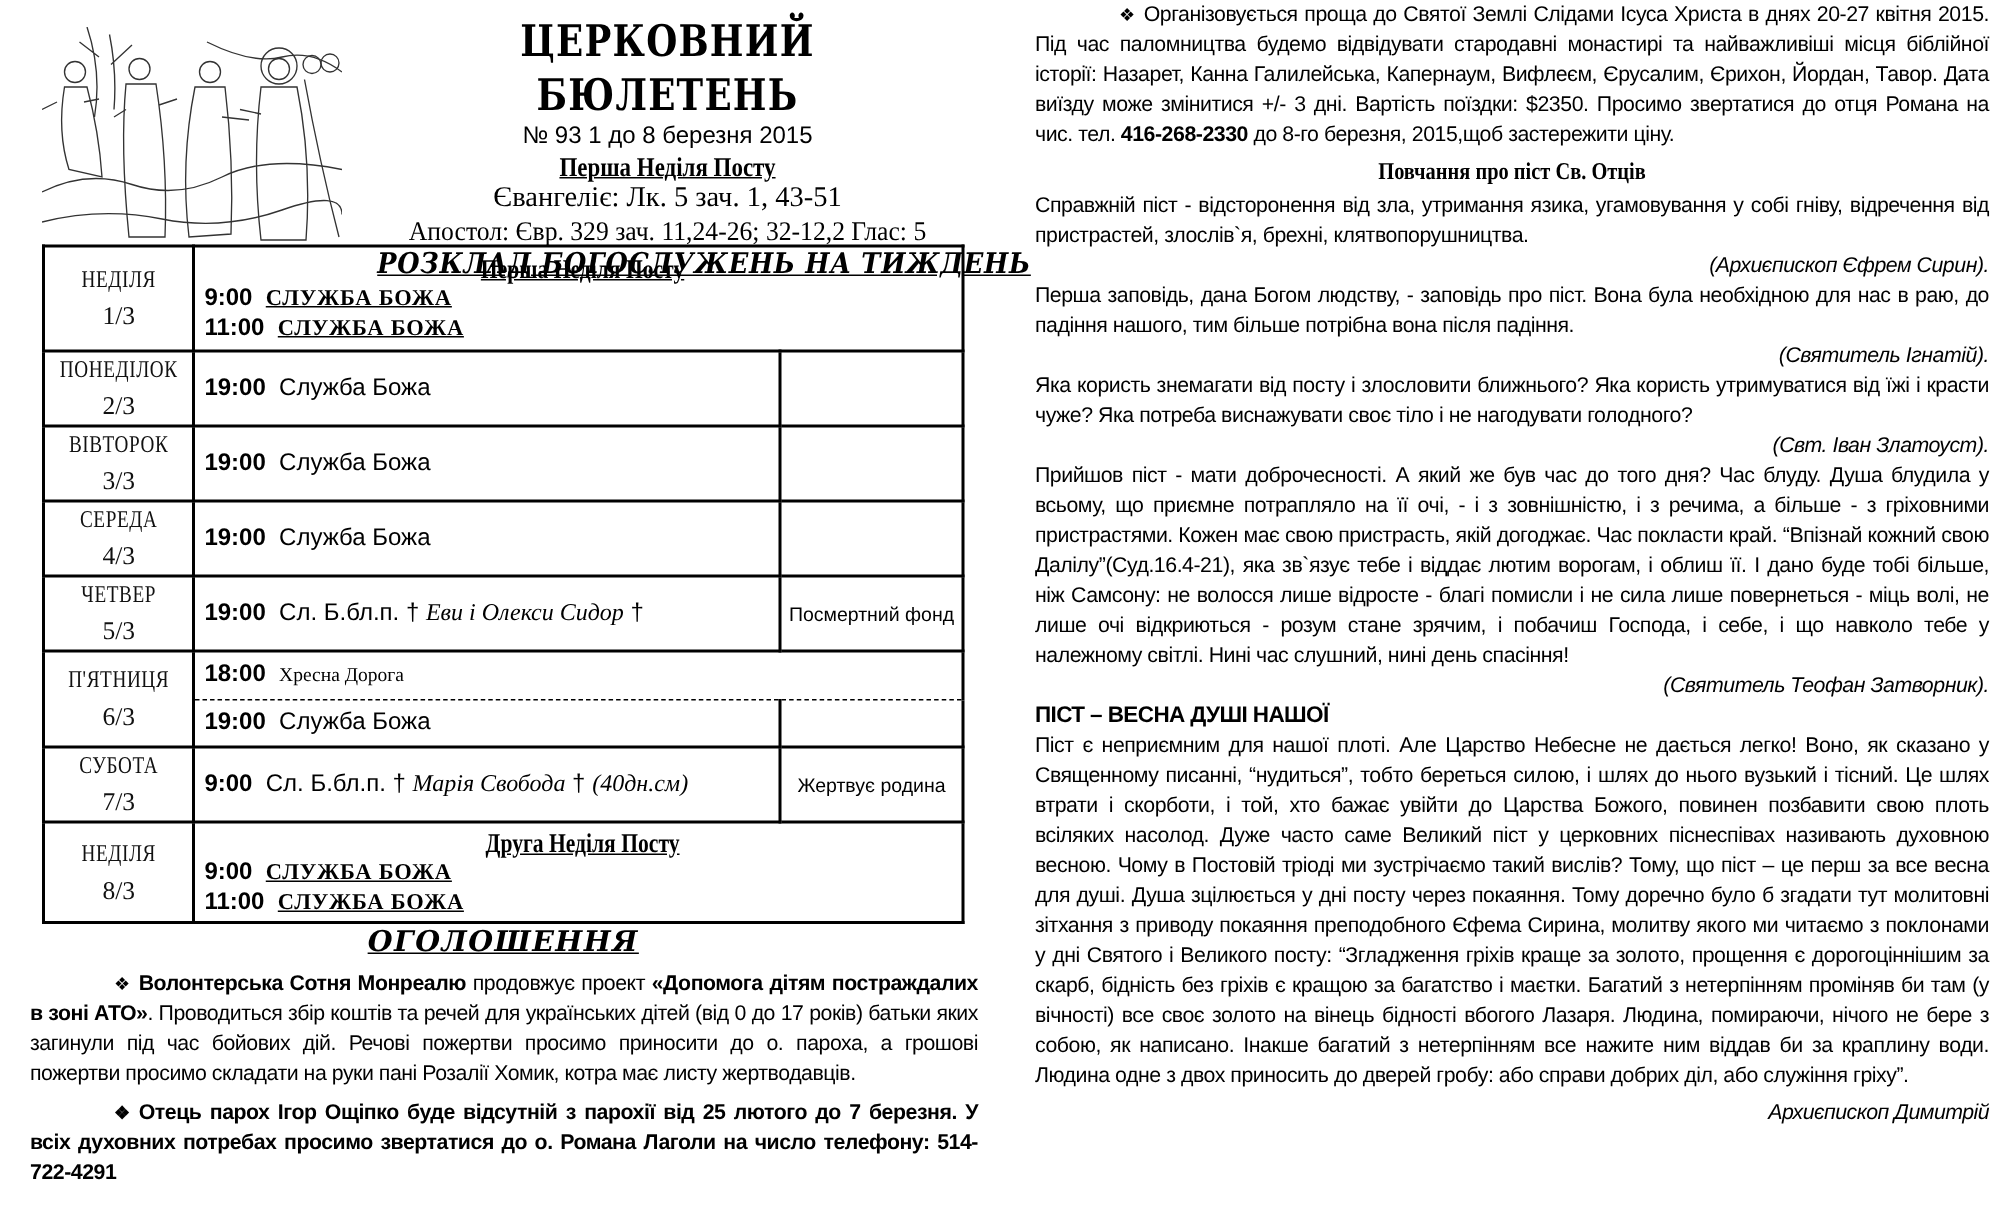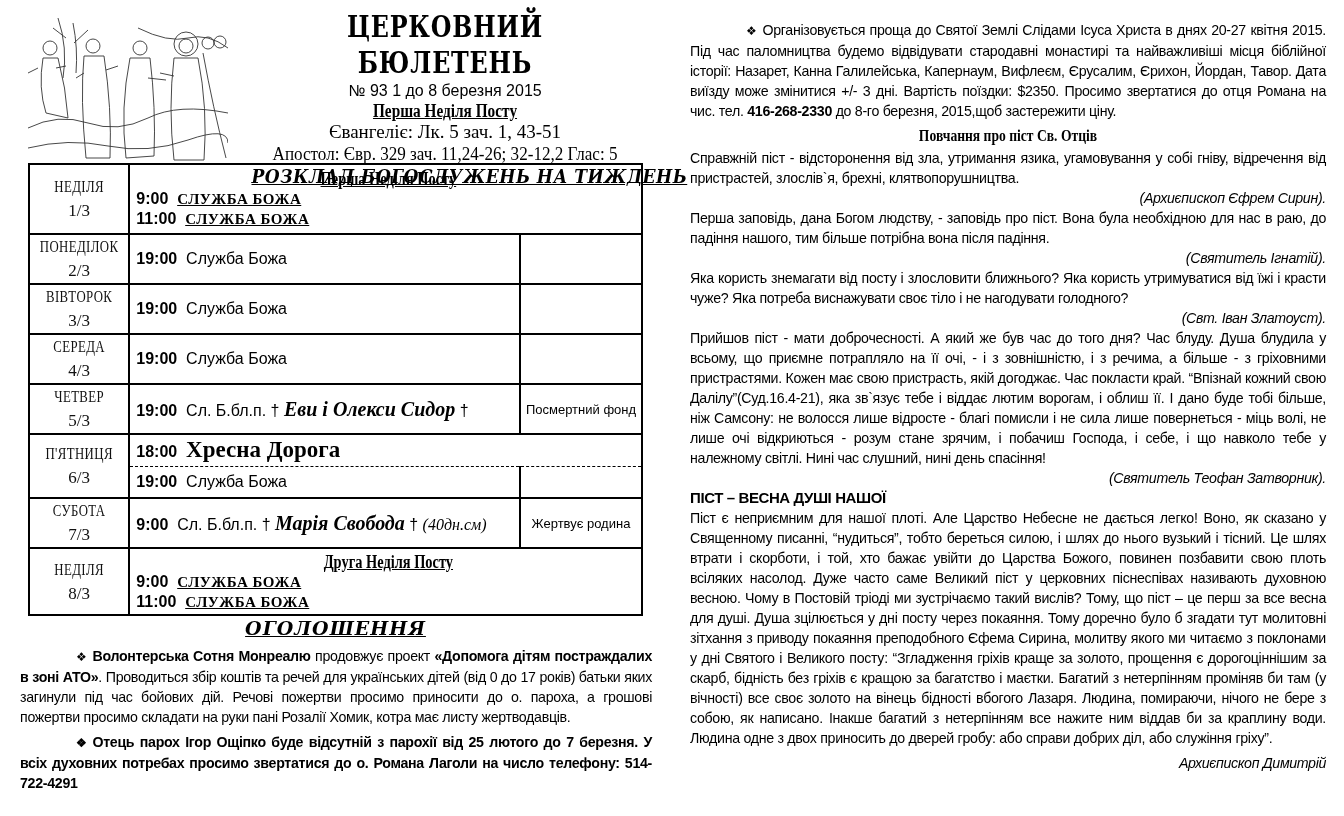--- a/index.html
+++ b/index.html
@@ -20,33 +20,33 @@
   #schedule td { border:2px solid #000; padding:0; vertical-align:middle; }
   #schedule td.day { width:93px; text-align:center; font-family:"Liberation Serif", serif; font-size:16px; line-height:24px; color:#111; }
   #schedule td.day .dname { display:block; transform:scaleX(0.8); letter-spacing:0.5px; }
   #schedule td.day .ddate { display:block; font-size:17px; }
   #schedule td.svc { padding-left:6px; font-size:16px; }
   #schedule td.note { width:120px; text-align:center; font-size:13px; line-height:15px; }
   #schedule .time { font-weight:bold; }
   #schedule .feast-head { text-align:center; font-family:"Liberation Serif", serif; font-weight:bold; font-size:18px; text-decoration:underline; transform:scaleX(0.8); line-height:20px; }
   #schedule .liturgy { font-family:"Liberation Serif", serif; font-weight:bold; text-decoration:underline; font-size:15px; letter-spacing:0.5px; }
   #schedule .line { line-height:20px; }
-  #schedule .bi { font-family:"Liberation Serif", serif; font-weight:bold; font-style:italic; font-size:20px; }
+  #schedule .bi { font-family:"Liberation Serif", serif; font-weight:normal; font-style:italic; font-size:16px; }
   #schedule .it { font-family:"Liberation Serif", serif; font-style:italic; }
-  #schedule .stations { font-family:"Liberation Serif", serif; font-weight:bold; font-size:23px; }
+  #schedule .stations { font-family:"Liberation Serif", serif; font-weight:normal; font-size:13px; }
 
   #announce-title { position:absolute; left:28px; top:617px; width:615px; text-align:center; font-family:"DejaVu Serif", serif; font-weight:900; font-style:italic; font-size:19px; text-decoration:underline; letter-spacing:1px; }
   .para { font-size:14.2px; line-height:20px; text-align:justify; letter-spacing:-0.3px; }
   #ann1 { position:absolute; left:20px; top:646px; width:632px; }
   #ann2 { position:absolute; left:20px; top:732px; width:632px; font-weight:bold; }
   .indent { text-indent:28px; }
   .diamond { display:inline-block; font-size:12px; margin-right:6px; }
 
   
-  #right { position:absolute; left:690px; top:20px; width:636px; }
+  #right { position:absolute; left:690px; top:0; width:636px; }
   #right .para { font-size:14.2px; }
   #right .sub-title { text-align:center; font-family:"Liberation Serif", serif; font-weight:bold; font-size:16px; line-height:24px; transform:scaleX(0.85); margin-top:3px; }
   #right .quote-src { text-align:right; font-style:italic; font-size:14.2px; line-height:20px; letter-spacing:-0.3px; }
   #right .essay-title { text-align:left; font-weight:bold; font-size:15px; line-height:20px; letter-spacing:-0.4px; }
   #right .signature { text-align:right; font-style:italic; font-size:14.2px; line-height:22px; margin-top:4px; }
 </style>
 </head>
 <body>
 
 <div id="illustration">

